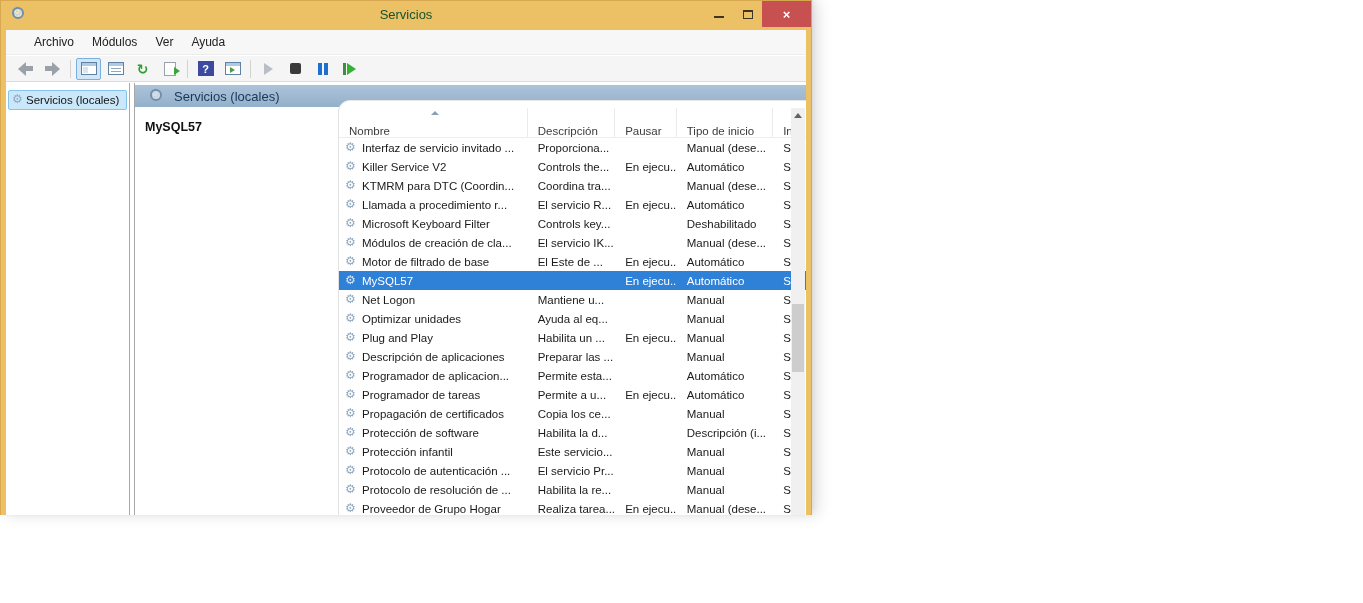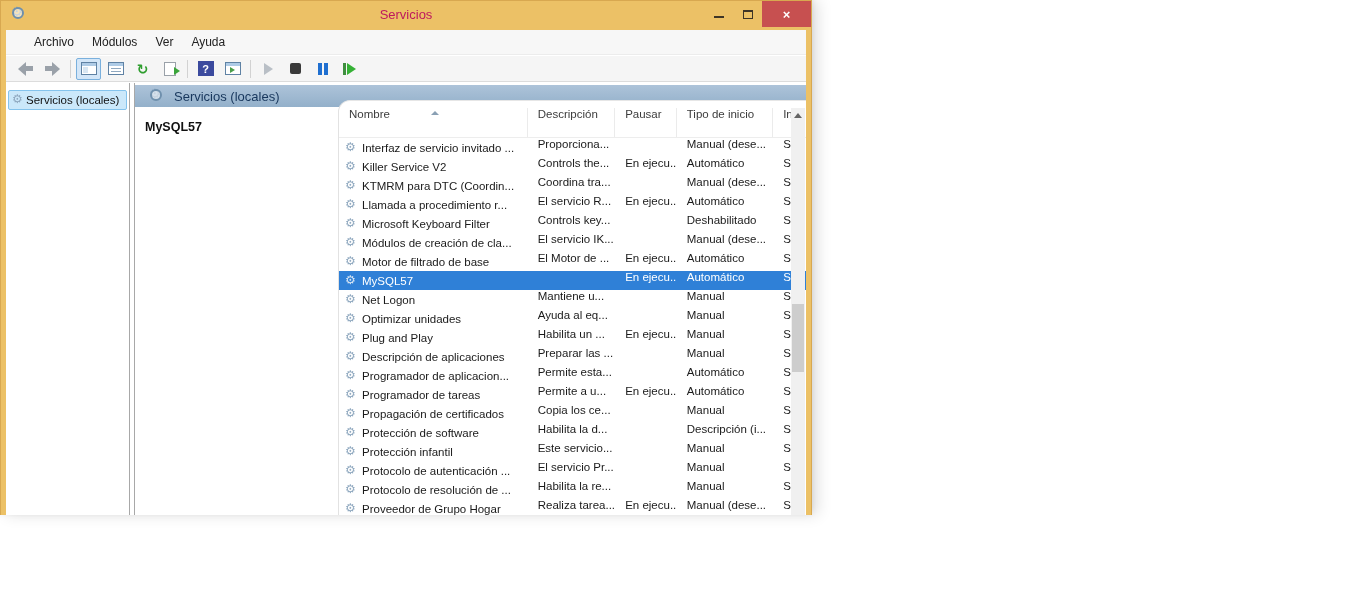--- a/index.html
+++ b/index.html
@@ -7,21 +7,21 @@
               font-family:"Liberation Sans", sans-serif; }
 
   
   .window { position:absolute; left:0; top:88; width:812px; height:515px;
             background:#ecc166; border:1px solid #d8a850; border-bottom:none;
             box-shadow:0 -2px 6px rgba(0,0,0,.10), 6px 0 14px rgba(0,0,0,.12); }
 
   .titlebar { position:absolute; left:0; top:0; right:0; height:29px; }
   .app-icon { position:absolute; left:10px; top:5px; width:16px; height:16px; }
   .title-text { position:absolute; left:0; right:0; top:6px; text-align:center;
-                font-size:13px; color:#be185d; }
+                font-size:13px; color:#14532d; }
   .cap-btn { position:absolute; top:0; height:26px; display:flex; align-items:center;
              justify-content:center; cursor:default; }
   .cap-min { right:78px; width:29px; }
   .cap-max { right:49px; width:29px; }
   .cap-close { right:0; width:49px; background:#c75050; }
   .glyph-min { width:10px; height:2px; background:#3e3526; margin-top:6px; }
   .glyph-max { width:10px; height:9px; border:1px solid #3e3526; border-top:2px solid #3e3526; }
   .glyph-close { color:#ffffff; font-size:13px; font-weight:bold; line-height:1; }
 
   
@@ -102,32 +102,32 @@
   .ext-pane { position:absolute; left:0; top:24px; bottom:0; width:203px; background:#fff; }
   .svc-title { position:absolute; left:10px; top:13px; font-size:12.5px; font-weight:bold; color:#111; }
   .svc-actions { position:absolute; left:10px; top:47px; font-size:11.5px; color:#111; line-height:15px; }
   .svc-actions a { color:#0a63c9; text-decoration:underline; }
 
   
   .list-panel { position:absolute; left:203px; right:0; top:17px; bottom:0; background:#fff;
                 border-top-left-radius:12px; border-left:1px solid #e2e2e2; border-top:1px solid #e6e6e6; }
   .lv-header { position:absolute; left:0; right:0; top:7px; height:30px; font-size:11.5px; color:#3c3c3c;
                border-bottom:1px solid #ededed; display:flex; align-items:center; }
-  .lv-header .hc { height:100%; display:flex; align-items:flex-start; padding-left:10px;
+  .lv-header .hc { height:100%; display:flex; align-items:flex-end; padding-left:10px;
                    border-right:1px solid #ebebeb; position:relative; }
   .hc.h-name { width:190px; }
   .hc.h-desc { width:88px; }
   .hc.h-status { width:62px; }
   .hc.h-startup { width:97px; }
   .hc.h-login { width:33px; border-right:none; }
   .sort-arrow { position:absolute; left:92px; top:3px; width:0; height:0; border-style:solid;
                 border-width:0 4px 4px 4px; border-color:transparent transparent #8aa0b4 transparent; }
 
   .lv-body { position:absolute; left:0; right:0; top:37px; bottom:0; overflow:hidden; }
-  .row { height:19px; display:flex; font-size:11.5px; color:#1a1a1a;
+  .row { height:19px; display:flex; align-items:center; font-size:11.5px; color:#1a1a1a;
          white-space:nowrap; }
   .row .cell { overflow:hidden; white-space:nowrap; }
   .c-name { width:190px; padding-left:6px; display:flex; align-items:center; }
   .c-name .nm { margin-left:3px; overflow:hidden; }
   .c-desc { width:88px; padding-left:10px; }
   .c-status { width:62px; padding-left:10px; }
   .c-startup { width:97px; padding-left:10px; }
   .c-login { width:33px; padding-left:10px; }
   .row.selected { background:#2f80d7; color:#ffffff; }
   .row.selected .gear-sm::before { color:#d9e6f4; }
@@ -325,21 +325,21 @@
     <span class="cell c-desc">El servicio IK...</span>
     <span class="cell c-status"></span>
     <span class="cell c-startup">Manual (dese...</span>
     <span class="cell c-login">Si</span>
   </div>
               <div class="row">
     <span class="cell c-name">
       <i class="gear-sm"></i>
       <span class="nm">Motor de filtrado de base</span>
     </span>
-    <span class="cell c-desc">El Motor de ...</span>
+    <span class="cell c-desc">El Este de ...</span>
     <span class="cell c-status">En ejecu...</span>
     <span class="cell c-startup">Automático</span>
     <span class="cell c-login">Se</span>
   </div>
               <div class="row selected">
     <span class="cell c-name">
       <i class="gear-sm"></i>
       <span class="nm">MySQL57</span>
     </span>
     <span class="cell c-desc"></span>

